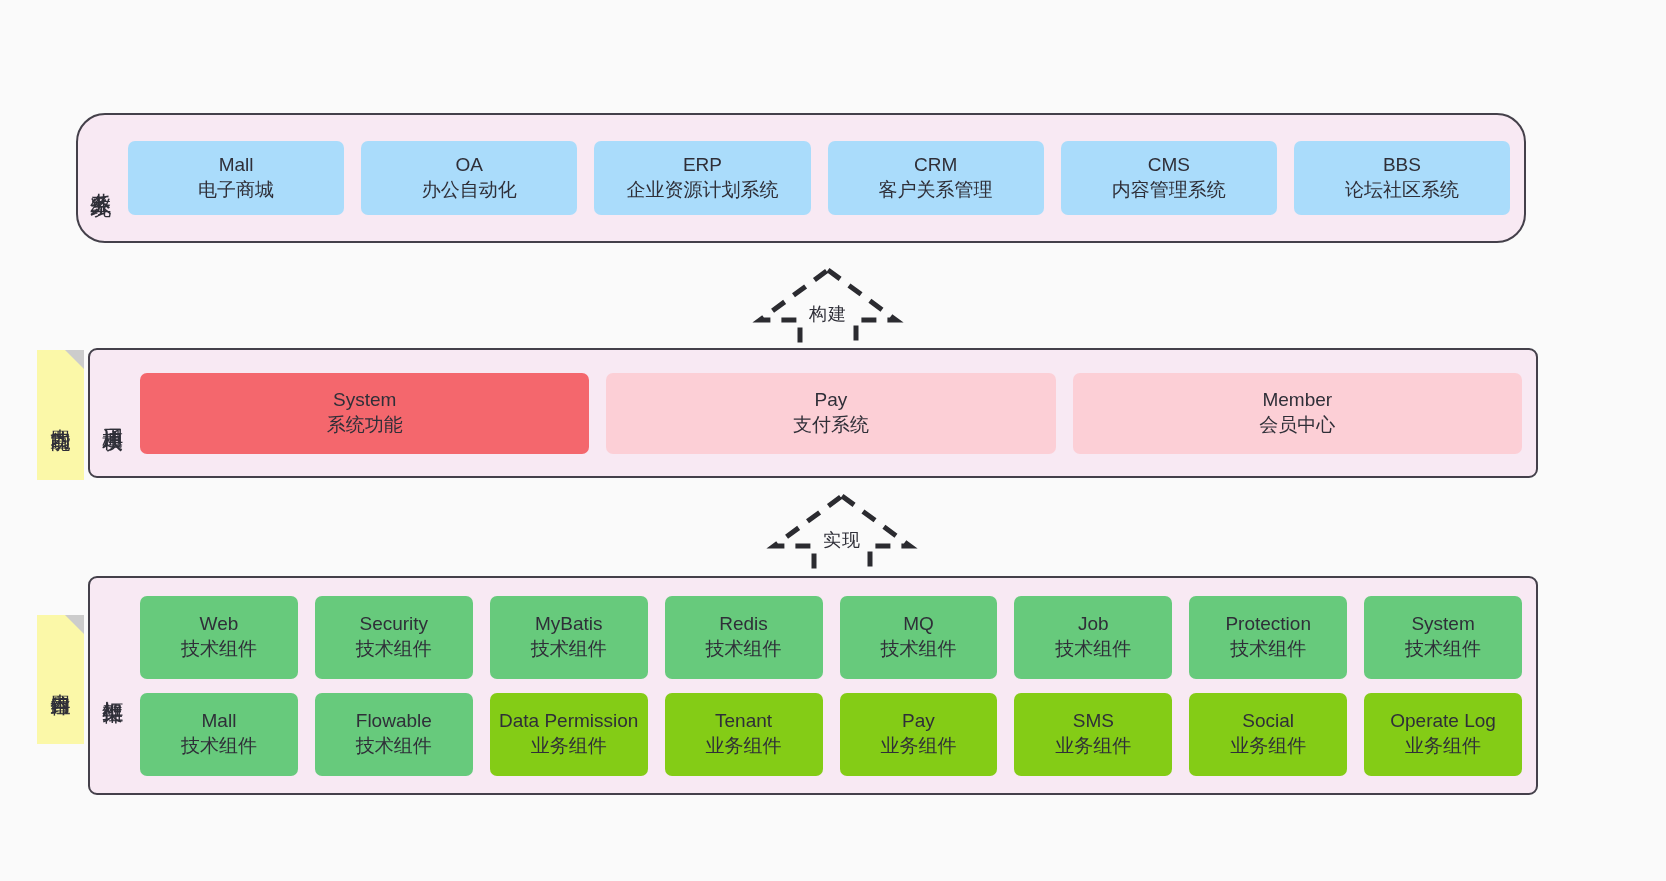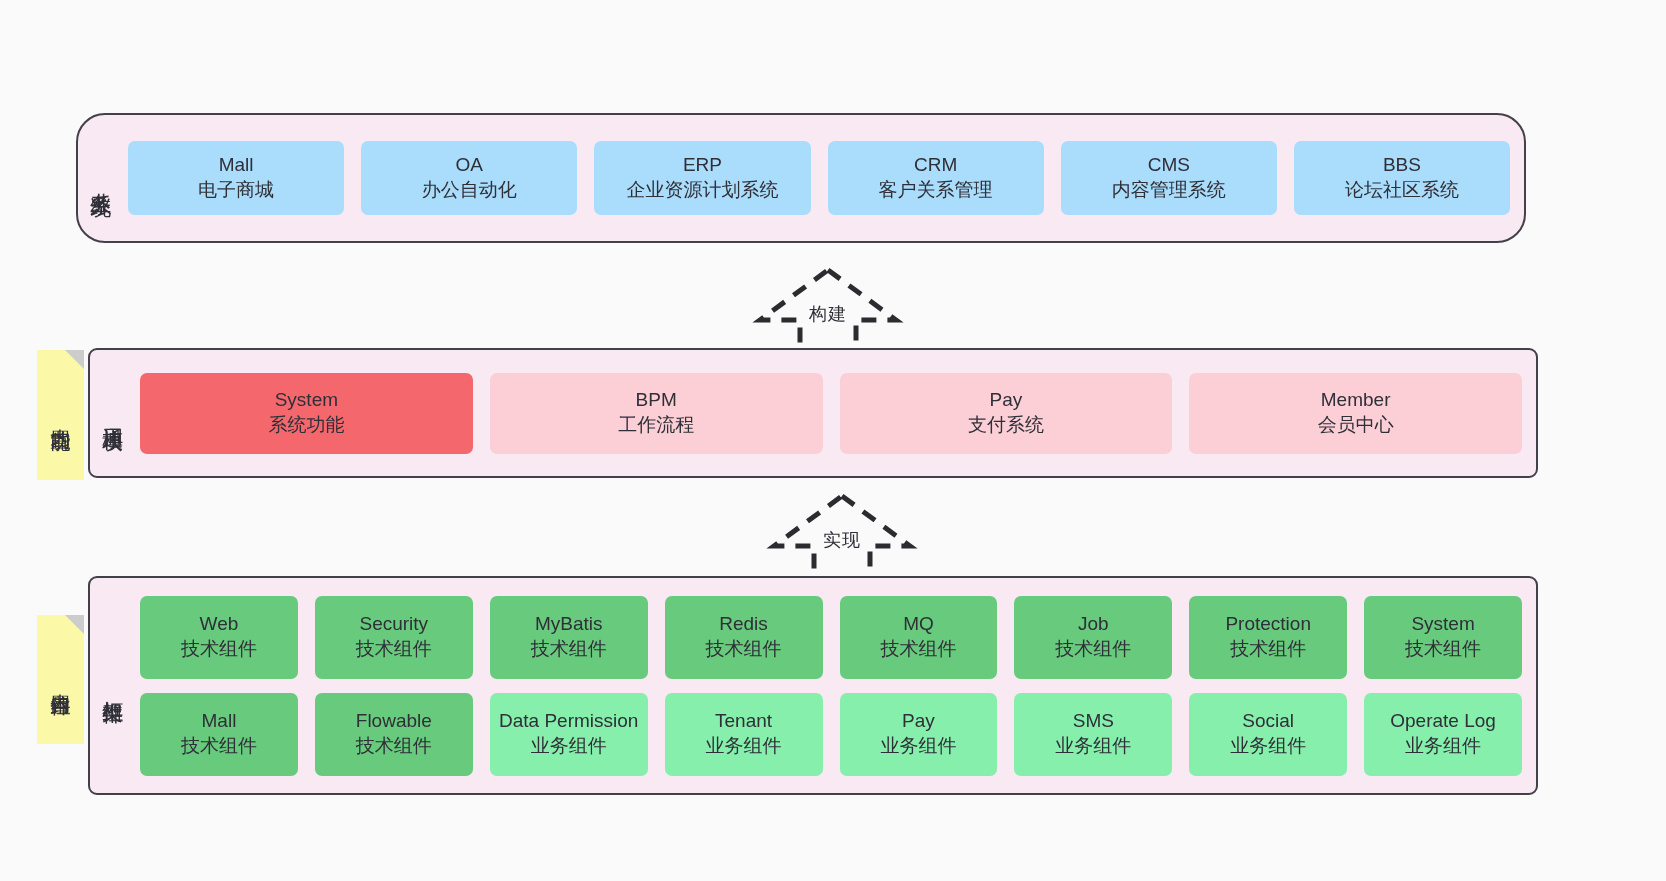--- a/index.html
+++ b/index.html
@@ -77,21 +77,21 @@
   
   #layer-modules { left: 88px; top: 348px; width: 1450px; height: 130px; }
   #layer-modules .row { height: 81px; }
   .cell.red   { background: #f4676d; }
   .cell.pink  { background: #fccfd6; }
 
   
   #layer-framework { left: 88px; top: 576px; width: 1450px; height: 219px; }
   #layer-framework .row { height: 83px; }
   .cell.green       { background: #67ca7c; }
-  .cell.lightgreen  { background: #86efac; }
+  .cell.lightgreen  { background: #84cc16; }
 
   
   .sticky {
     position: absolute;
     width: 47px;
     background: #fbf8a8;
     display: flex;
     align-items: center;
     justify-content: center;
     font-size: 20px;
@@ -185,24 +185,20 @@
 
 <div class="layer" id="layer-modules">
   <div class="layer-title">通用模块</div>
   <div class="layer-body">
     <div class="row">
       <div class="cell red">
         <span class="en">System</span>
         <span class="cn">系统功能</span>
       </div>
       <div class="cell pink">
-        <span class="en">BPM</span>
-        <span class="cn">工作流程</span>
-      </div>
-      <div class="cell pink">
         <span class="en">Pay</span>
         <span class="cn">支付系统</span>
       </div>
       <div class="cell pink">
         <span class="en">Member</span>
         <span class="cn">会员中心</span>
       </div>
     </div>
   </div>
 </div>

